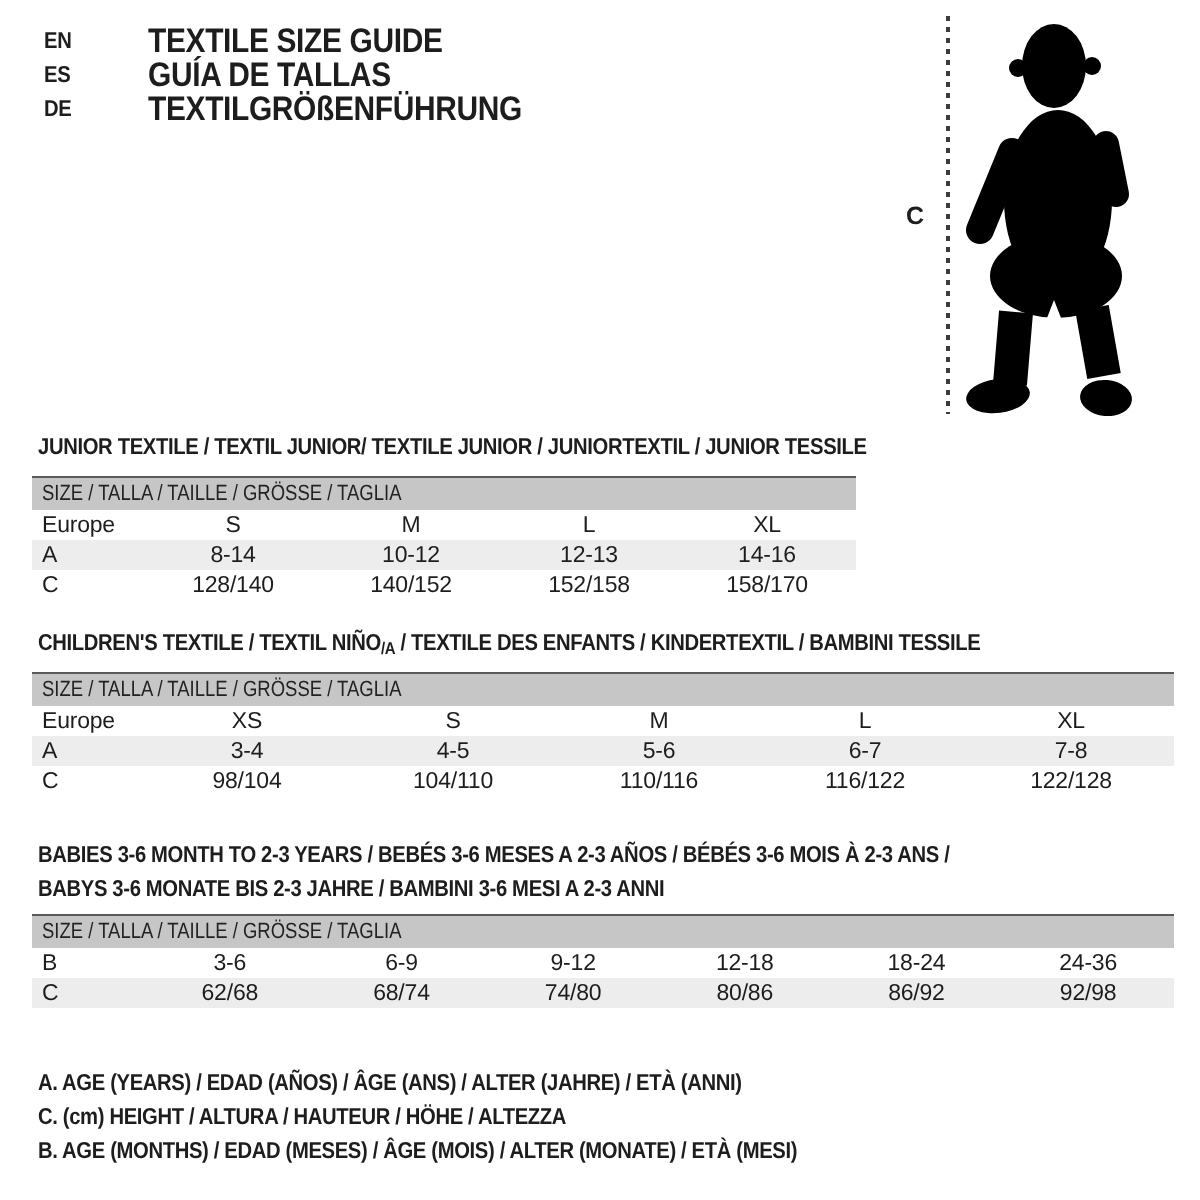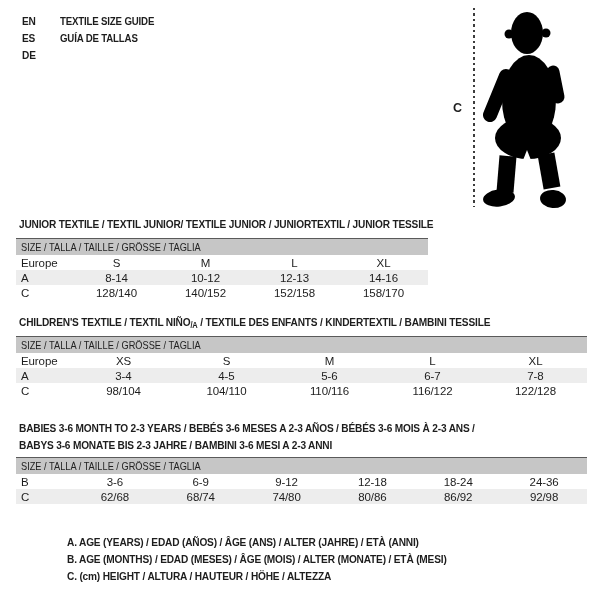--- a/index.html
+++ b/index.html
@@ -7,23 +7,23 @@
     width:600px;height:600px;position:relative;overflow:hidden;
     background:#ffffff;color:#1d1d1d;
     font-family:"Liberation Sans",sans-serif;
     -webkit-font-smoothing:antialiased;
   }
   .cx{display:inline-block;transform:scaleX(0.88);transform-origin:0 50%;white-space:nowrap;}
   .cx84{display:inline-block;transform:scaleX(0.84);transform-origin:0 50%;white-space:nowrap;}
 
   
   .lang-block{position:absolute;left:22px;top:12px;}
-  .lang-row{display:flex;height:17px;align-items:center;}
+  .lang-row{display:flex;height:17px;align-items:center;gap:14px;}
   .lang-code{width:38px;font-weight:700;font-size:11.5px;letter-spacing:-0.2px;}
-  .lang-label{font-weight:700;font-size:11px;letter-spacing:-0.2px;}
+  .lang-label{font-weight:700;font-size:17px;letter-spacing:-0.2px;}
 
   
   .dotline{
     position:absolute;left:473px;top:8px;width:2px;height:199px;
     background:repeating-linear-gradient(to bottom,#3c3c3c 0 2.5px,transparent 2.5px 5.5px);
   }
   .c-marker{position:absolute;left:453px;top:101px;font-weight:700;font-size:12.5px;}
   .figure-svg{position:absolute;left:480px;top:8px;}
 
   
@@ -44,37 +44,38 @@
     font-weight:400;font-size:11px;color:#222222;padding:0 0 0 5px;margin-top:16px;
   }
   table.size-table td{
     height:15px;font-size:11.5px;text-align:center;padding:0;
     font-weight:400;letter-spacing:-0.1px;vertical-align:middle;
   }
   table.size-table td.lbl{text-align:left;padding-left:5px;}
   tr.shaded{background:#ededed;}
 
   
-  .footnotes{position:absolute;left:19px;top:536px;margin-left:48px;}
+  .footnotes{position:absolute;left:19px;top:536px;}
   .footnote{height:17px;font-weight:700;font-size:11.5px;letter-spacing:-0.2px;}
 </style>
 </head>
 <body>
 
 <div class="lang-block">
   <div class="lang-row">
     <span class="lang-code"><span class="cx">EN</span></span>
     <span class="lang-label"><span class="cx">TEXTILE SIZE GUIDE</span></span>
   </div>
   <div class="lang-row">
     <span class="lang-code"><span class="cx">ES</span></span>
     <span class="lang-label"><span class="cx">GUÍA DE TALLAS</span></span>
   </div>
   <div class="lang-row">
     <span class="lang-code"><span class="cx">DE</span></span>
+    <span class="lang-label"><span class="cx">TEXTILGRÖßENFÜHRUNG</span></span>
   </div>
 </div>
 
 <div class="dotline"></div>
 <div class="c-marker">C</div>
 <svg class="figure-svg" width="90" height="202" viewBox="0 0 90 202" aria-hidden="true">
   <g fill="#000000">
     <ellipse cx="49" cy="92" rx="27" ry="45"></ellipse>
     <line x1="26" y1="68" x2="10" y2="107" stroke="#000000" stroke-width="14" stroke-linecap="round"></line>
     <line x1="73" y1="64" x2="78" y2="89" stroke="#000000" stroke-width="13" stroke-linecap="round"></line>
@@ -214,15 +215,15 @@
         <td>80/86</td>
         <td>86/92</td>
         <td>92/98</td>
       </tr>
     </tbody>
   </table>
 </div>
 
 <div class="footnotes">
   <div class="footnote"><span class="cx">A. AGE (YEARS) / EDAD (AÑOS) / ÂGE (ANS) / ALTER (JAHRE) / ETÀ (ANNI)</span></div>
+  <div class="footnote"><span class="cx">C. (cm) HEIGHT / ALTURA / HAUTEUR / HÖHE / ALTEZZA</span></div>
   <div class="footnote"><span class="cx">B. AGE (MONTHS) / EDAD (MESES) / ÂGE (MOIS) / ALTER (MONATE) / ETÀ (MESI)</span></div>
-  <div class="footnote"><span class="cx">C. (cm) HEIGHT / ALTURA / HAUTEUR / HÖHE / ALTEZZA</span></div>
 </div>
 
 </body></html>

